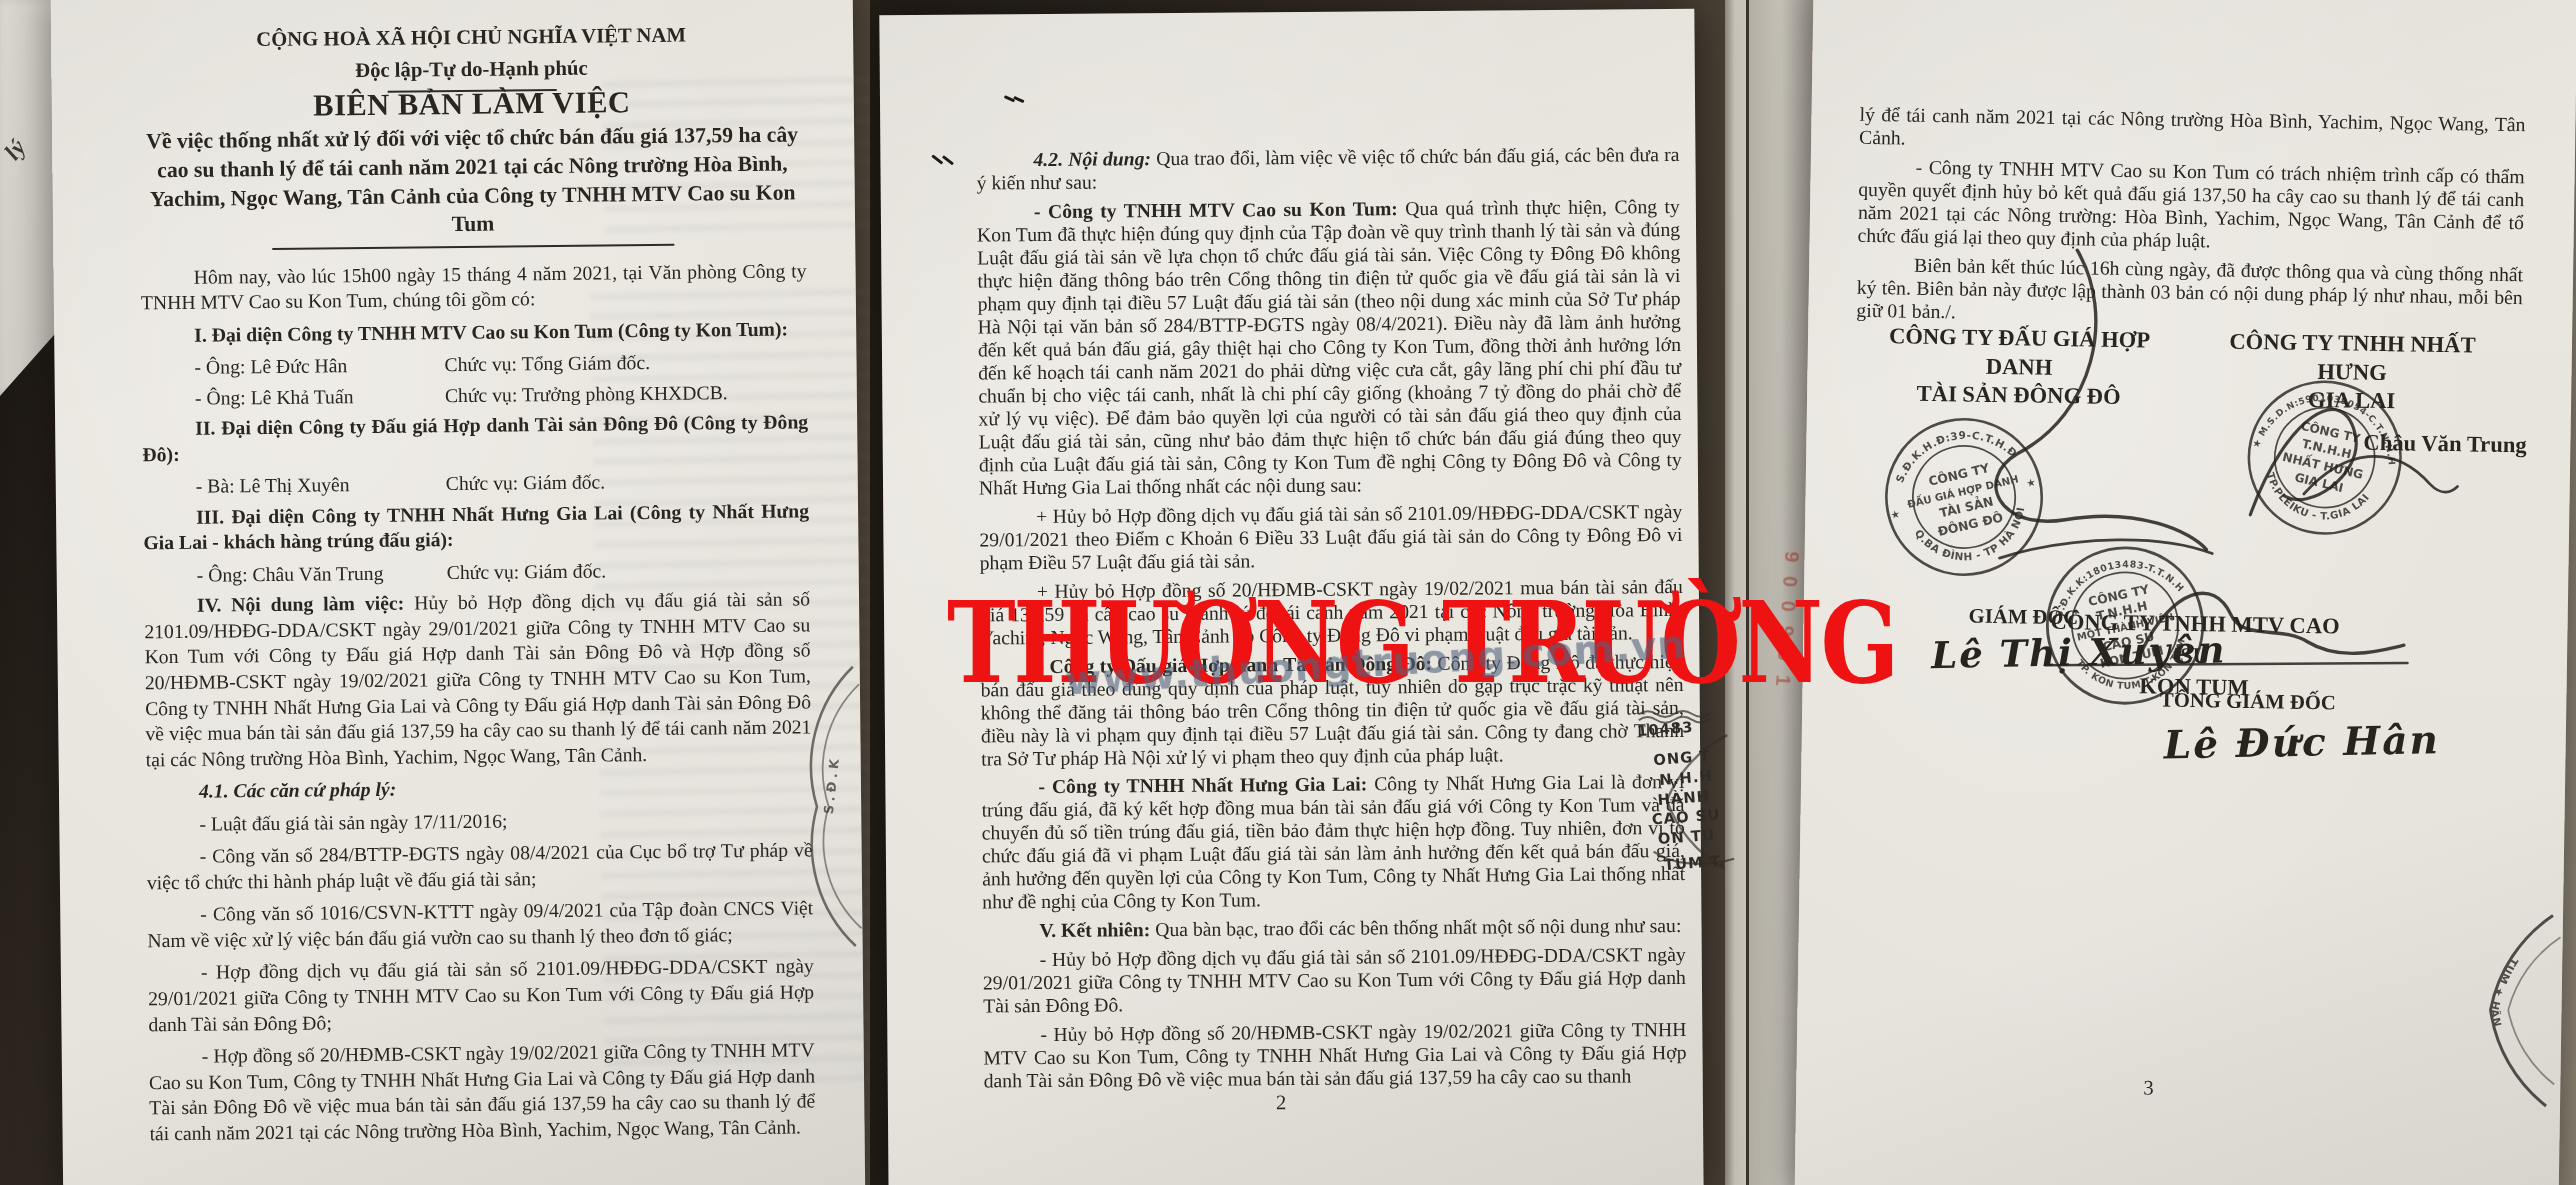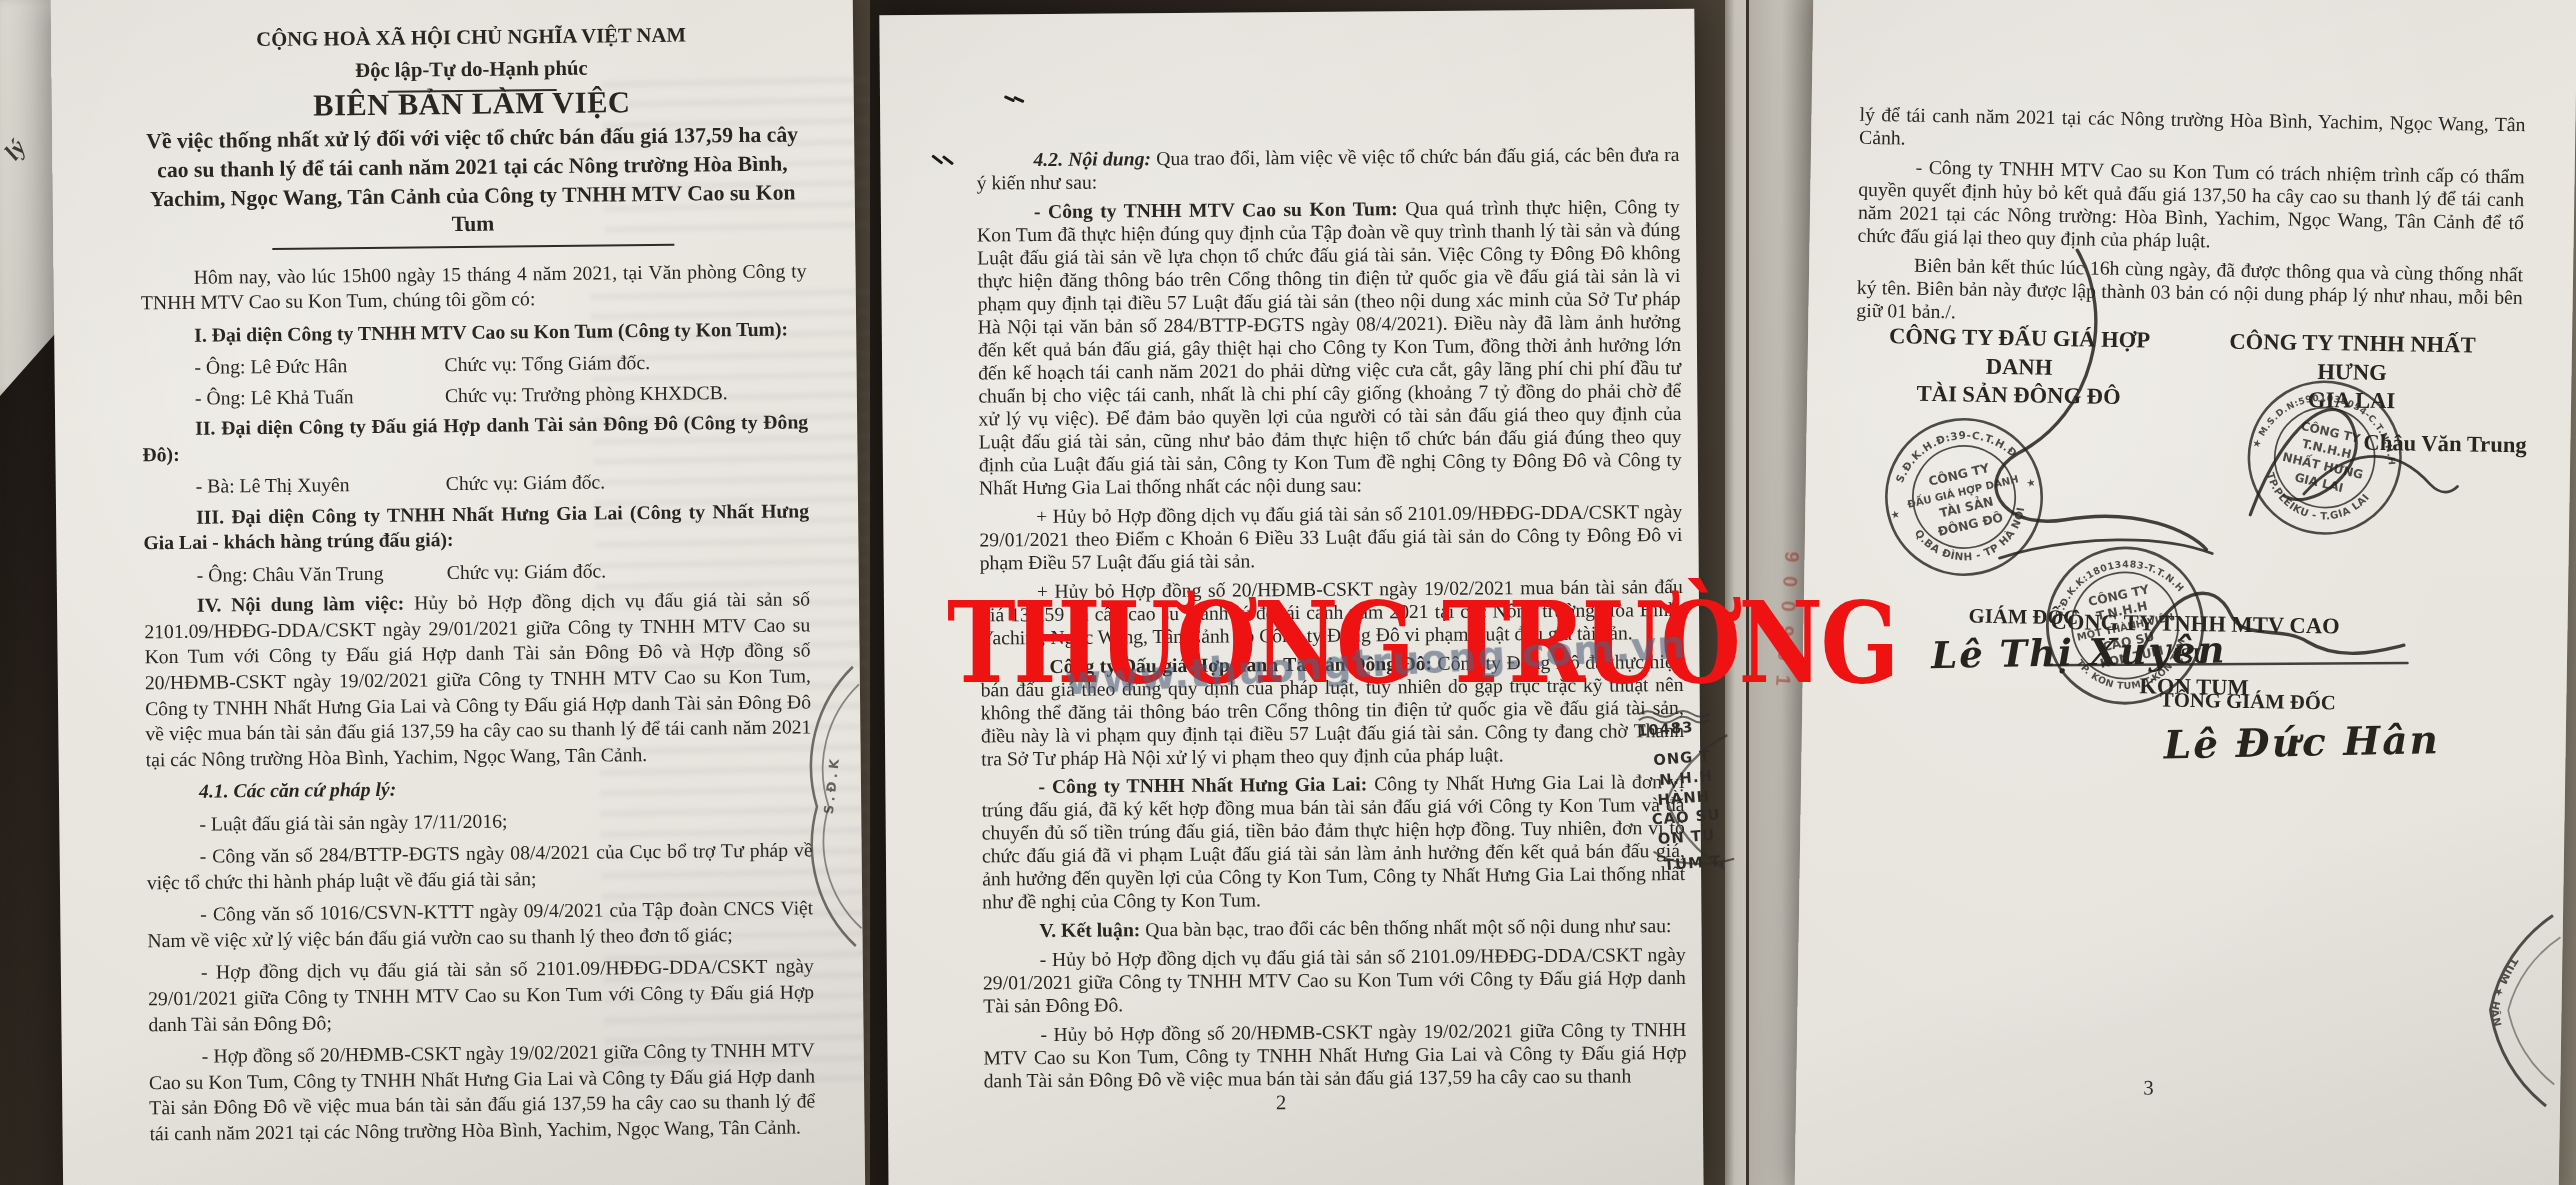--- a/index.html
+++ b/index.html
@@ -171,21 +171,21 @@
       <div class="penmark" style="left:124px;top:83px;width:10.8px;height:3px;transform:rotate(24deg);box-shadow:8.9px -3px 0 #1d1b18;"></div>
       <div class="penmark" style="left:61px;top:144px;width:12.8px;height:3px;transform:rotate(38deg);box-shadow:-8.9px 5.9px 0 #1d1b18;"></div>
 
       <div class="col" id="col2">
         <p><b class="lead-i">4.2. Nội dung:</b><span> Qua trao đổi, làm việc về việc tổ chức bán đấu giá, các bên đưa ra ý kiến như sau:</span></p>
         <p><b>- Công ty TNHH MTV Cao su Kon Tum:</b><span> Qua quá trình thực hiện, Công ty Kon Tum đã thực hiện đúng quy định của Tập đoàn về quy trình thanh lý tài sản và đúng Luật đấu giá tài sản về lựa chọn tổ chức đấu giá tài sản. Việc Công ty Đông Đô không thực hiện đăng thông báo trên Cổng thông tin điện tử quốc gia về đấu giá tài sản là vi phạm quy định tại điều 57 Luật đấu giá tài sản (theo nội dung xác minh của Sở Tư pháp Hà Nội tại văn bản số 284/BTTP-ĐGTS ngày 08/4/2021). Điều này đã làm ảnh hưởng đến kết quả bán đấu giá, gây thiệt hại cho Công ty Kon Tum, đồng thời ảnh hưởng lớn đến kế hoạch tái canh năm 2021 do phải dừng việc cưa cắt, gây lãng phí chi phí đầu tư chuẩn bị cho việc tái canh, nhất là chi phí cây giống (khoảng 7 tỷ đồng do phải chờ để xử lý vụ việc). Để đảm bảo quyền lợi của người có tài sản đấu giá theo quy định của Luật đấu giá tài sản, cũng như bảo đảm thực hiện tổ chức bán đấu giá đúng theo quy định của Luật đấu giá tài sản, Công ty Kon Tum đề nghị Công ty Đông Đô và Công ty Nhất Hưng Gia Lai thống nhất các nội dung sau:</span></p>
         <p>+ Hủy bỏ Hợp đồng dịch vụ đấu giá tài sản số 2101.09/HĐĐG-DDA/CSKT ngày 29/01/2021 theo Điểm c Khoản 6 Điều 33 Luật đấu giá tài sản do Công ty Đông Đô vi phạm Điều 57 Luật đấu giá tài sản.</p>
         <p>+ Hủy bỏ Hợp đồng số 20/HĐMB-CSKT ngày 19/02/2021 mua bán tài sản đấu giá 137,59 ha cây cao su thanh lý để tái canh năm 2021 tại các Nông trường Hòa Bình, Yachim, Ngọc Wang, Tân Cảnh do Công ty Đông Đô vi phạm Luật đấu giá tài sản.</p>
         <p><b>- Công ty Đấu giá Hợp danh Tài sản Đông Đô:</b><span> Công ty Đông Đô đã thực hiện bán đấu giá theo đúng quy định của pháp luật, tuy nhiên do gặp trục trặc kỹ thuật nên không thể đăng tải thông báo trên Cổng thông tin điện tử quốc gia về đấu giá tài sản, điều này là vi phạm quy định tại điều 57 Luật đấu giá tài sản. Công ty đang chờ Thanh tra Sở Tư pháp Hà Nội xử lý vi phạm theo quy định của pháp luật.</span></p>
         <p><b>- Công ty TNHH Nhất Hưng Gia Lai:</b><span> Công ty Nhất Hưng Gia Lai là đơn vị trúng đấu giá, đã ký kết hợp đồng mua bán tài sản đấu giá với Công ty Kon Tum và đã chuyển đủ số tiền trúng đấu giá, tiền bảo đảm thực hiện hợp đồng. Tuy nhiên, đơn vị tổ chức đấu giá đã vi phạm Luật đấu giá tài sản làm ảnh hưởng đến kết quả bán đấu giá, ảnh hưởng đến quyền lợi của Công ty Kon Tum, Công ty Nhất Hưng Gia Lai thống nhất như đề nghị của Công ty Kon Tum.</span></p>
-        <p><b>V. Kết luận:</b><span> Qua bàn bạc, trao đổi các bên thống nhất một số nội dung như sau:</span></p>
+        <p><b>V. Kết nhiên:</b><span> Qua bàn bạc, trao đổi các bên thống nhất một số nội dung như sau:</span></p>
         <p>- Hủy bỏ Hợp đồng dịch vụ đấu giá tài sản số 2101.09/HĐĐG-DDA/CSKT ngày 29/01/2021 giữa Công ty TNHH MTV Cao su Kon Tum với Công ty Đấu giá Hợp danh Tài sản Đông Đô.</p>
         <p>- Hủy bỏ Hợp đồng số 20/HĐMB-CSKT ngày 19/02/2021 giữa Công ty TNHH MTV Cao su Kon Tum, Công ty TNHH Nhất Hưng Gia Lai và Công ty Đấu giá Hợp danh Tài sản Đông Đô về việc mua bán tài sản đấu giá 137,59 ha cây cao su thanh</p>
       </div>
 
       <div class="edgefrag">
         <svg width="110" height="172" viewBox="0 0 112 175">
           <path d="M6,8 q9,-6 18,0 t18,0 t18,0 t18,0" fill="none" stroke="#2f2c27" stroke-width="2" opacity=".7"></path>
           <path d="M6,14 q9,-6 18,0 t18,0 t18,0 t18,0" fill="none" stroke="#2f2c27" stroke-width="2" opacity=".7"></path>
           <path d="M96,30 A128,128 0 0 0 34,96 A128,128 0 0 0 92,166" fill="none" stroke="#2f2c27" stroke-width="2.4" opacity=".65"></path>
           <path d="M20,148 q14,10 34,12 q24,3 48,-4" fill="none" stroke="#2f2c27" stroke-width="2.2" opacity=".7"></path>

